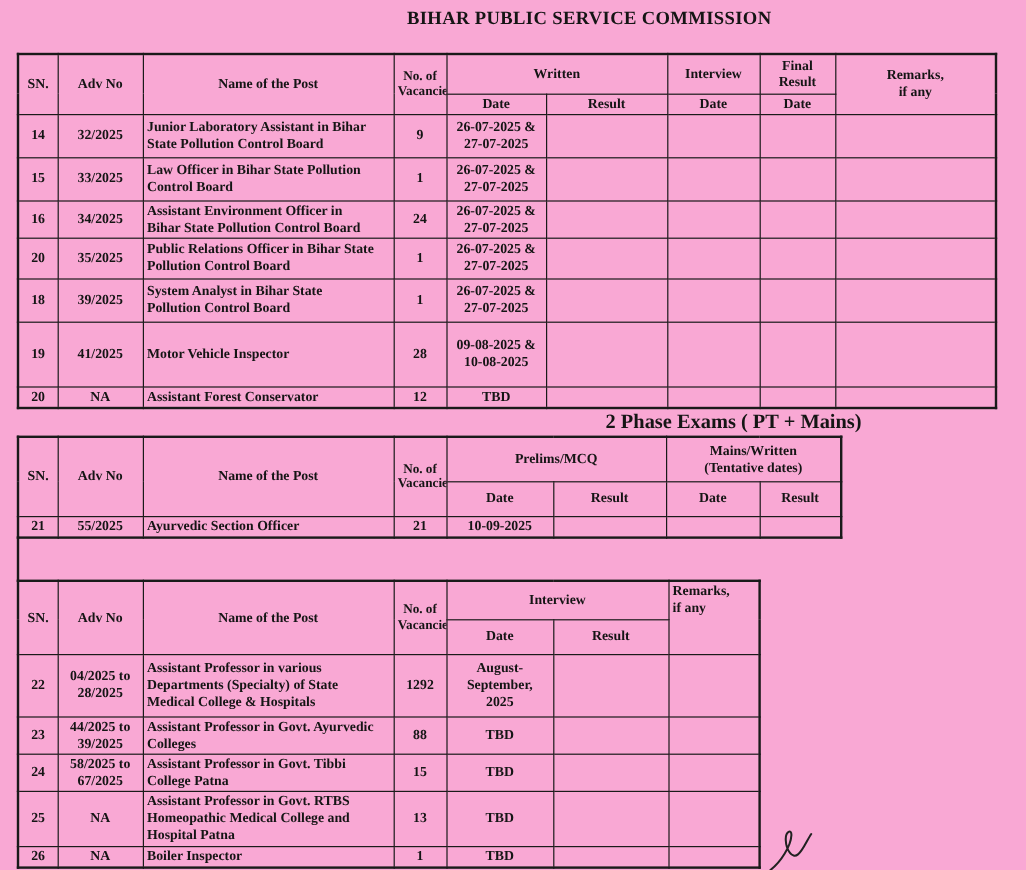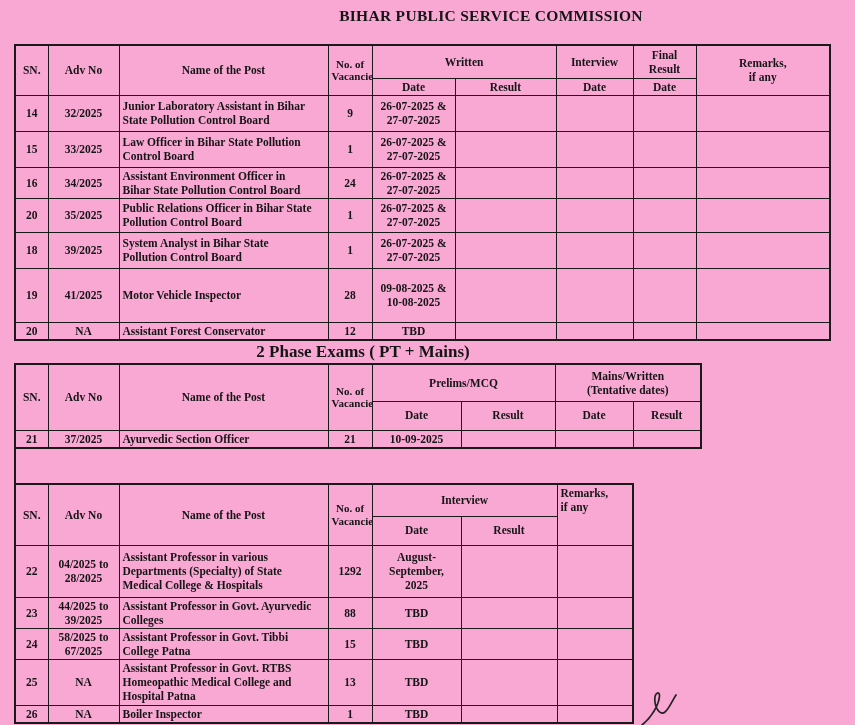--- a/index.html
+++ b/index.html
@@ -28,21 +28,21 @@
   .doc-subtitle {
     font-size: 10px;
     margin-top: 2px;
   }
   .section-heading {
     position: absolute;
     text-align: center;
     font-size: 17px;
     line-height: 1.1;
   }
-  #heading-pt-mains { left: 20px; top: 343px; width: 686px; }
+  #heading-pt-mains { left: 32px; top: 343px; width: 686px; text-align: right; }
   #heading-interview-only { left: 14px; top: 459px; width: 618px; }
 
   table.sched {
     position: absolute;
     border-collapse: collapse;
     table-layout: fixed;
     border: 2px solid #1a1a1a;
     font-size: 11.5px;
     line-height: 1.22;
   }
@@ -261,21 +261,21 @@
       <tr>
         <th>Date</th>
         <th>Result</th>
         <th>Date</th>
         <th>Result</th>
       </tr>
     </thead>
     <tbody>
         <tr>
           <td>21</td>
-          <td>37/2025</td>
+          <td>55/2025</td>
           <td class="tl">Ayurvedic Section Officer</td>
           <td>21</td>
           <td>10-09-2025</td>
           <td></td>
           <td></td>
           <td></td>
         </tr>
       </tbody>
   </table>
 

